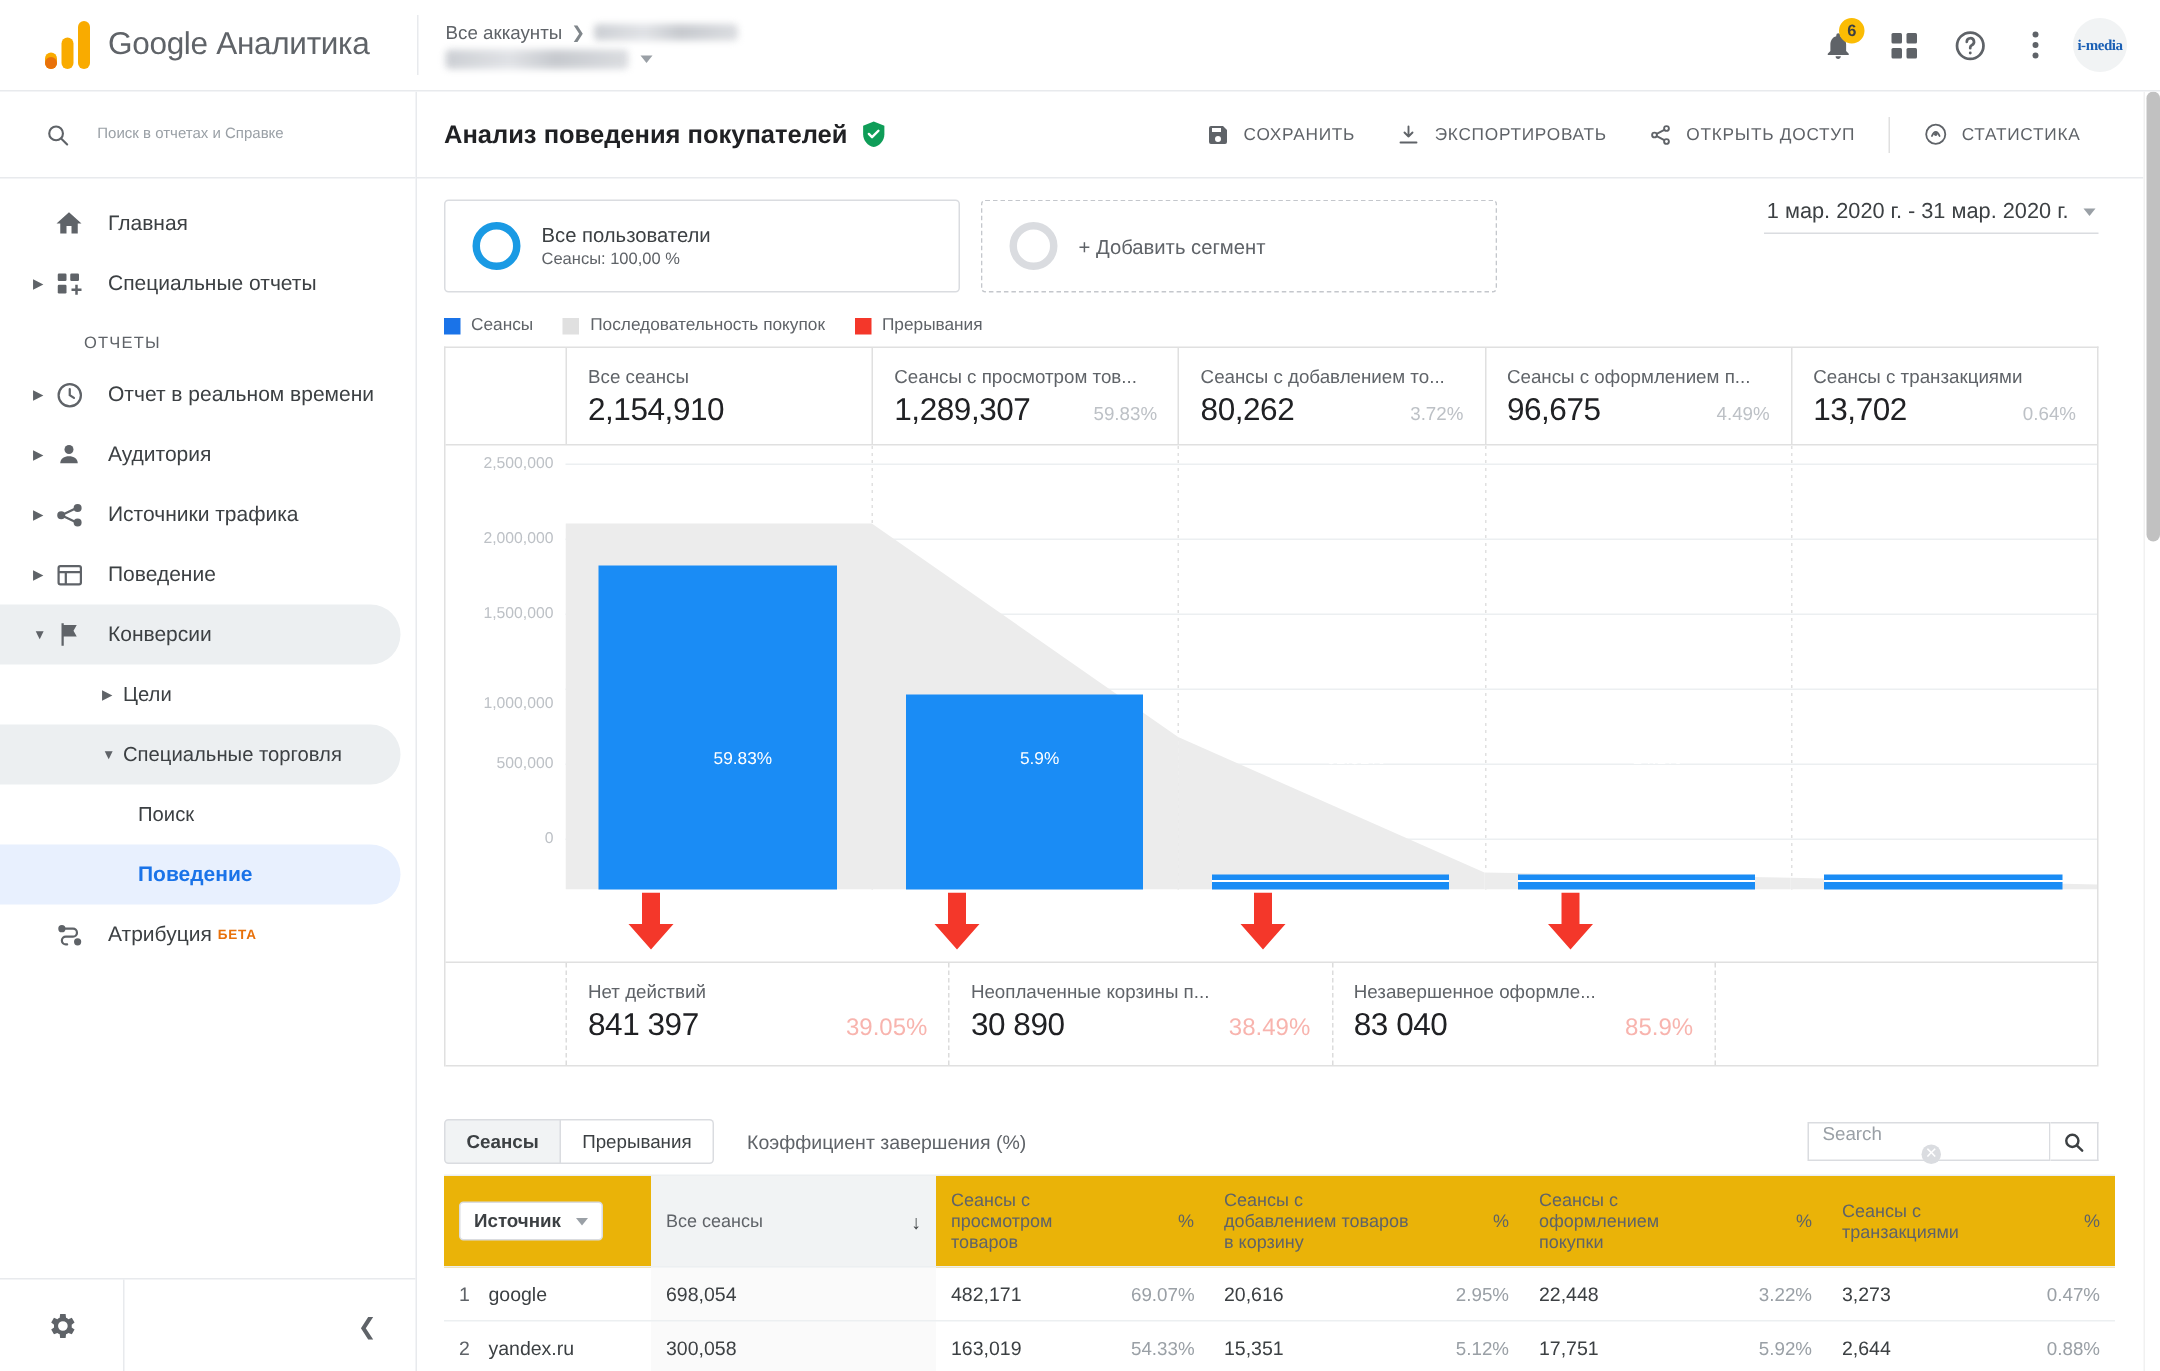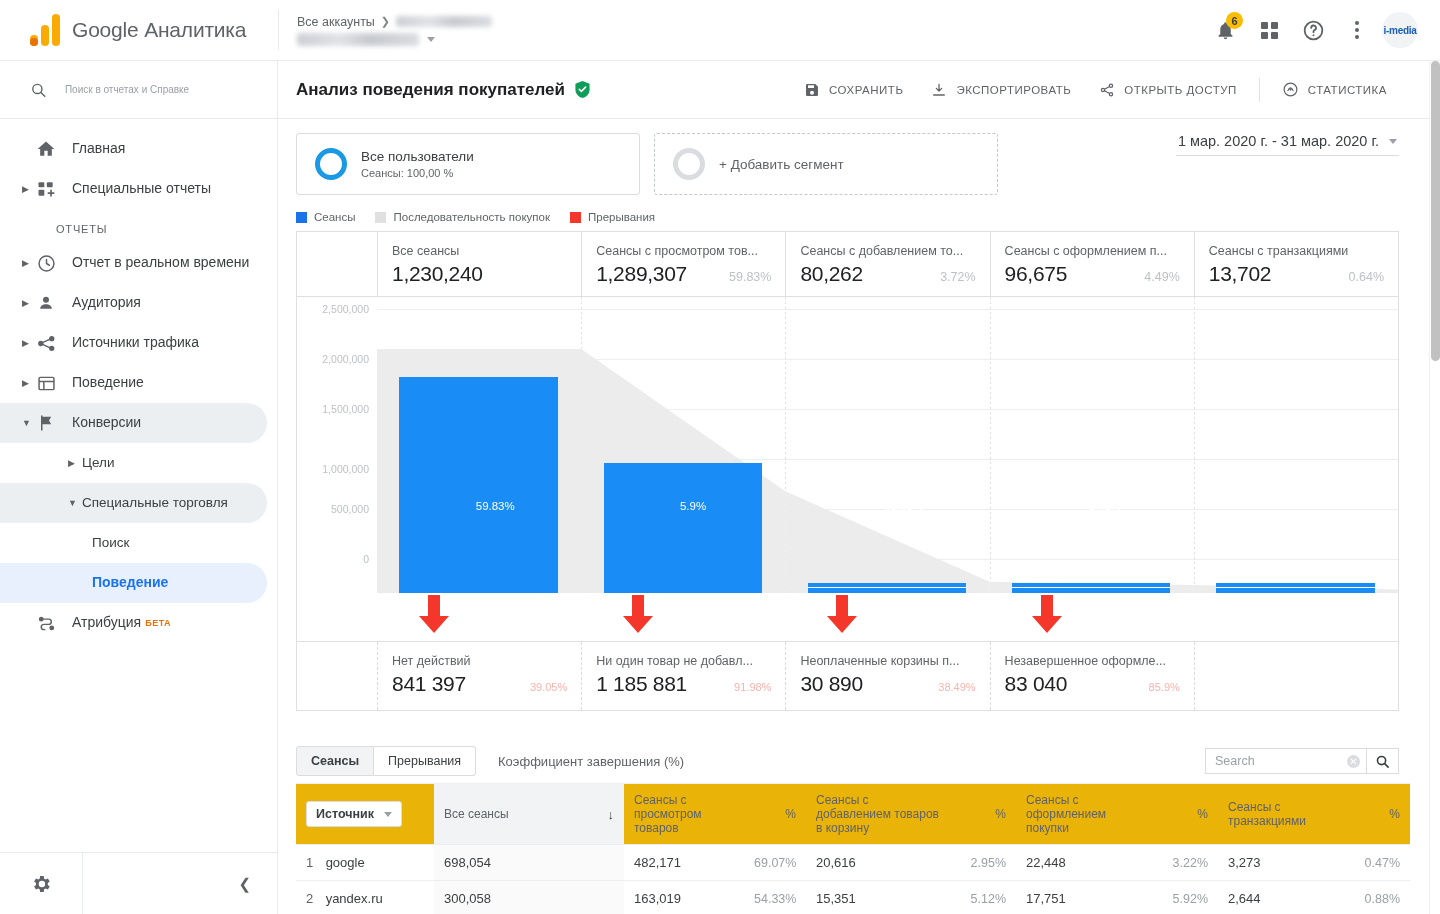--- a/index.html
+++ b/index.html
@@ -46,21 +46,21 @@
   .badge { position: absolute; top: 1px; right: 1px; min-width: 17px; height: 17px; padding: 0 3px;
            background: #fbbc04; color: #3c4043; border-radius: 9px; font-size: 11px; font-weight: bold;
            display: flex; align-items: center; justify-content: center; }
   .grid-icon { display: grid; grid-template-columns: repeat(2, 7px); grid-template-rows: repeat(2, 7px);
                gap: 3px; }
   .grid-icon span { background: #5f6368; border-radius: 1px; }
   .kebab { display: flex; flex-direction: column; gap: 3px; }
   .kebab span { width: 4px; height: 4px; border-radius: 50%; background: #5f6368; }
   .avatar { width: 36px; height: 36px; border-radius: 50%; background: #f1f3f4; display: flex;
             align-items: center; justify-content: center; font-size: 10px; font-weight: bold;
-            color: #1a5fb4; letter-spacing: -0.3px; cursor: pointer; }
+            color: #1a5fb4; letter-spacing: -0.3px; cursor: pointer; font-family: Liberation Serif, serif; }
 
   
   .body { flex: 1; display: flex; min-height: 0; }
 
   
   .sidebar { width: 278px; flex: 0 0 278px; background: #fff; border-right: 1px solid #e8eaed;
              display: flex; flex-direction: column; }
   .search-row { height: 58px; display: flex; align-items: center; gap: 18px; padding: 0 22px 0 30px;
                 border-bottom: 1px solid #e8eaed; }
   .search-row input { border: none; outline: none; font-size: 10px; color: #4d7c0f; width: 100%;
@@ -164,35 +164,35 @@
 
   
   .aband { display: flex; border-top: 1px solid #e0e0e0; border-bottom: 1px solid #e0e0e0; }
   .a-cell { flex: 1; padding: 12px 14px 14px 14px; border-left: 1px dashed #dcdcdc; min-width: 0; }
   .a-cell:first-child { border-left: none; }
   .a-cell.empty { border-left: 1px dashed #dcdcdc; }
   .a-title { font-size: 12.5px; color: #5f6368; white-space: nowrap; overflow: hidden;
              text-overflow: ellipsis; }
   .a-row2 { display: flex; align-items: baseline; margin-top: 4px; }
   .a-val { font-size: 21px; color: #202124; letter-spacing: -0.3px; }
-  .a-pct { margin-left: auto; font-size: 11px; color: #f8b4ae; }
+  .a-pct { margin-left: auto; font-size: 16px; color: #f8b4ae; }
 
   
   .tpanel { margin: 28px 30px 0 18px; }
   .tbar { display: flex; align-items: center; height: 44px; }
   .tabs { display: flex; }
   .tab { height: 30px; padding: 0 14px; border: 1px solid #dadce0; font-size: 12.5px; color: #3c4043;
          display: flex; align-items: center; cursor: pointer; background: #fff; }
   .tab.active { background: #f1f3f4; font-weight: bold; }
   .tab:first-child { border-radius: 3px 0 0 3px; }
   .tab:last-child { border-radius: 0 3px 3px 0; border-left: none; }
   .tbar-label { font-size: 13px; color: #5f6368; margin-left: 22px; }
   .tsearch { margin-left: auto; display: flex; align-items: stretch; }
   .tsearch .box { width: 162px; height: 26px; border: 1px solid #dadce0; display: flex;
-                  align-items: center; padding: 0 6px 0 9px; background: #fff; }
+                  align-items: center; padding: 0 6px 0 9px; background: #fff; flex-direction: column; }
   .tsearch input { border: none; outline: none; font-size: 12.5px; width: 100%; font-family: inherit;
                    color: #3c4043; background: transparent; }
   .tsearch input::placeholder { color: #9aa0a6; }
   .clear-x { width: 13px; height: 13px; border-radius: 50%; background: #dadce0; color: #fff;
              font-size: 10px; line-height: 13px; text-align: center; flex: 0 0 13px; cursor: pointer; }
   .tsearch .mag { width: 32px; border: 1px solid #dadce0; border-left: none; display: flex;
                   align-items: center; justify-content: center; cursor: pointer; color: #3c4043;
                   background: #fff; }
 
   table { width: 100%; border-collapse: collapse; table-layout: fixed; }
@@ -493,21 +493,21 @@
           </span>
         </div>
 
         <div class="funnel">
 
           <div class="funnel-head">
             <div class="f-spacer"></div>
             <div class="f-cell">
               <div class="f-title">Все сеансы</div>
               <div class="f-row2">
-                <span class="f-val">1,230,240</span>
+                <span class="f-val">2,154,910</span>
                 <span class="f-pct"></span>
               </div>
             </div>
             <div class="f-cell">
               <div class="f-title">Сеансы с просмотром тов...</div>
               <div class="f-row2">
                 <span class="f-val">1,289,307</span>
                 <span class="f-pct">59.83%</span>
               </div>
             </div>
@@ -614,27 +614,20 @@
             <div class="drop-cell"></div>
           </div>
 
           <div class="aband">
             <div class="f-spacer"></div>
             <div class="a-cell">
               <div class="a-title">Нет действий</div>
               <div class="a-row2">
                 <span class="a-val">841 397</span>
                 <span class="a-pct">39.05%</span>
-              </div>
-            </div>
-            <div class="a-cell">
-              <div class="a-title">Ни один товар не добавл...</div>
-              <div class="a-row2">
-                <span class="a-val">1 185 881</span>
-                <span class="a-pct">91.98%</span>
               </div>
             </div>
             <div class="a-cell">
               <div class="a-title">Неоплаченные корзины п...</div>
               <div class="a-row2">
                 <span class="a-val">30 890</span>
                 <span class="a-pct">38.49%</span>
               </div>
             </div>
             <div class="a-cell">

